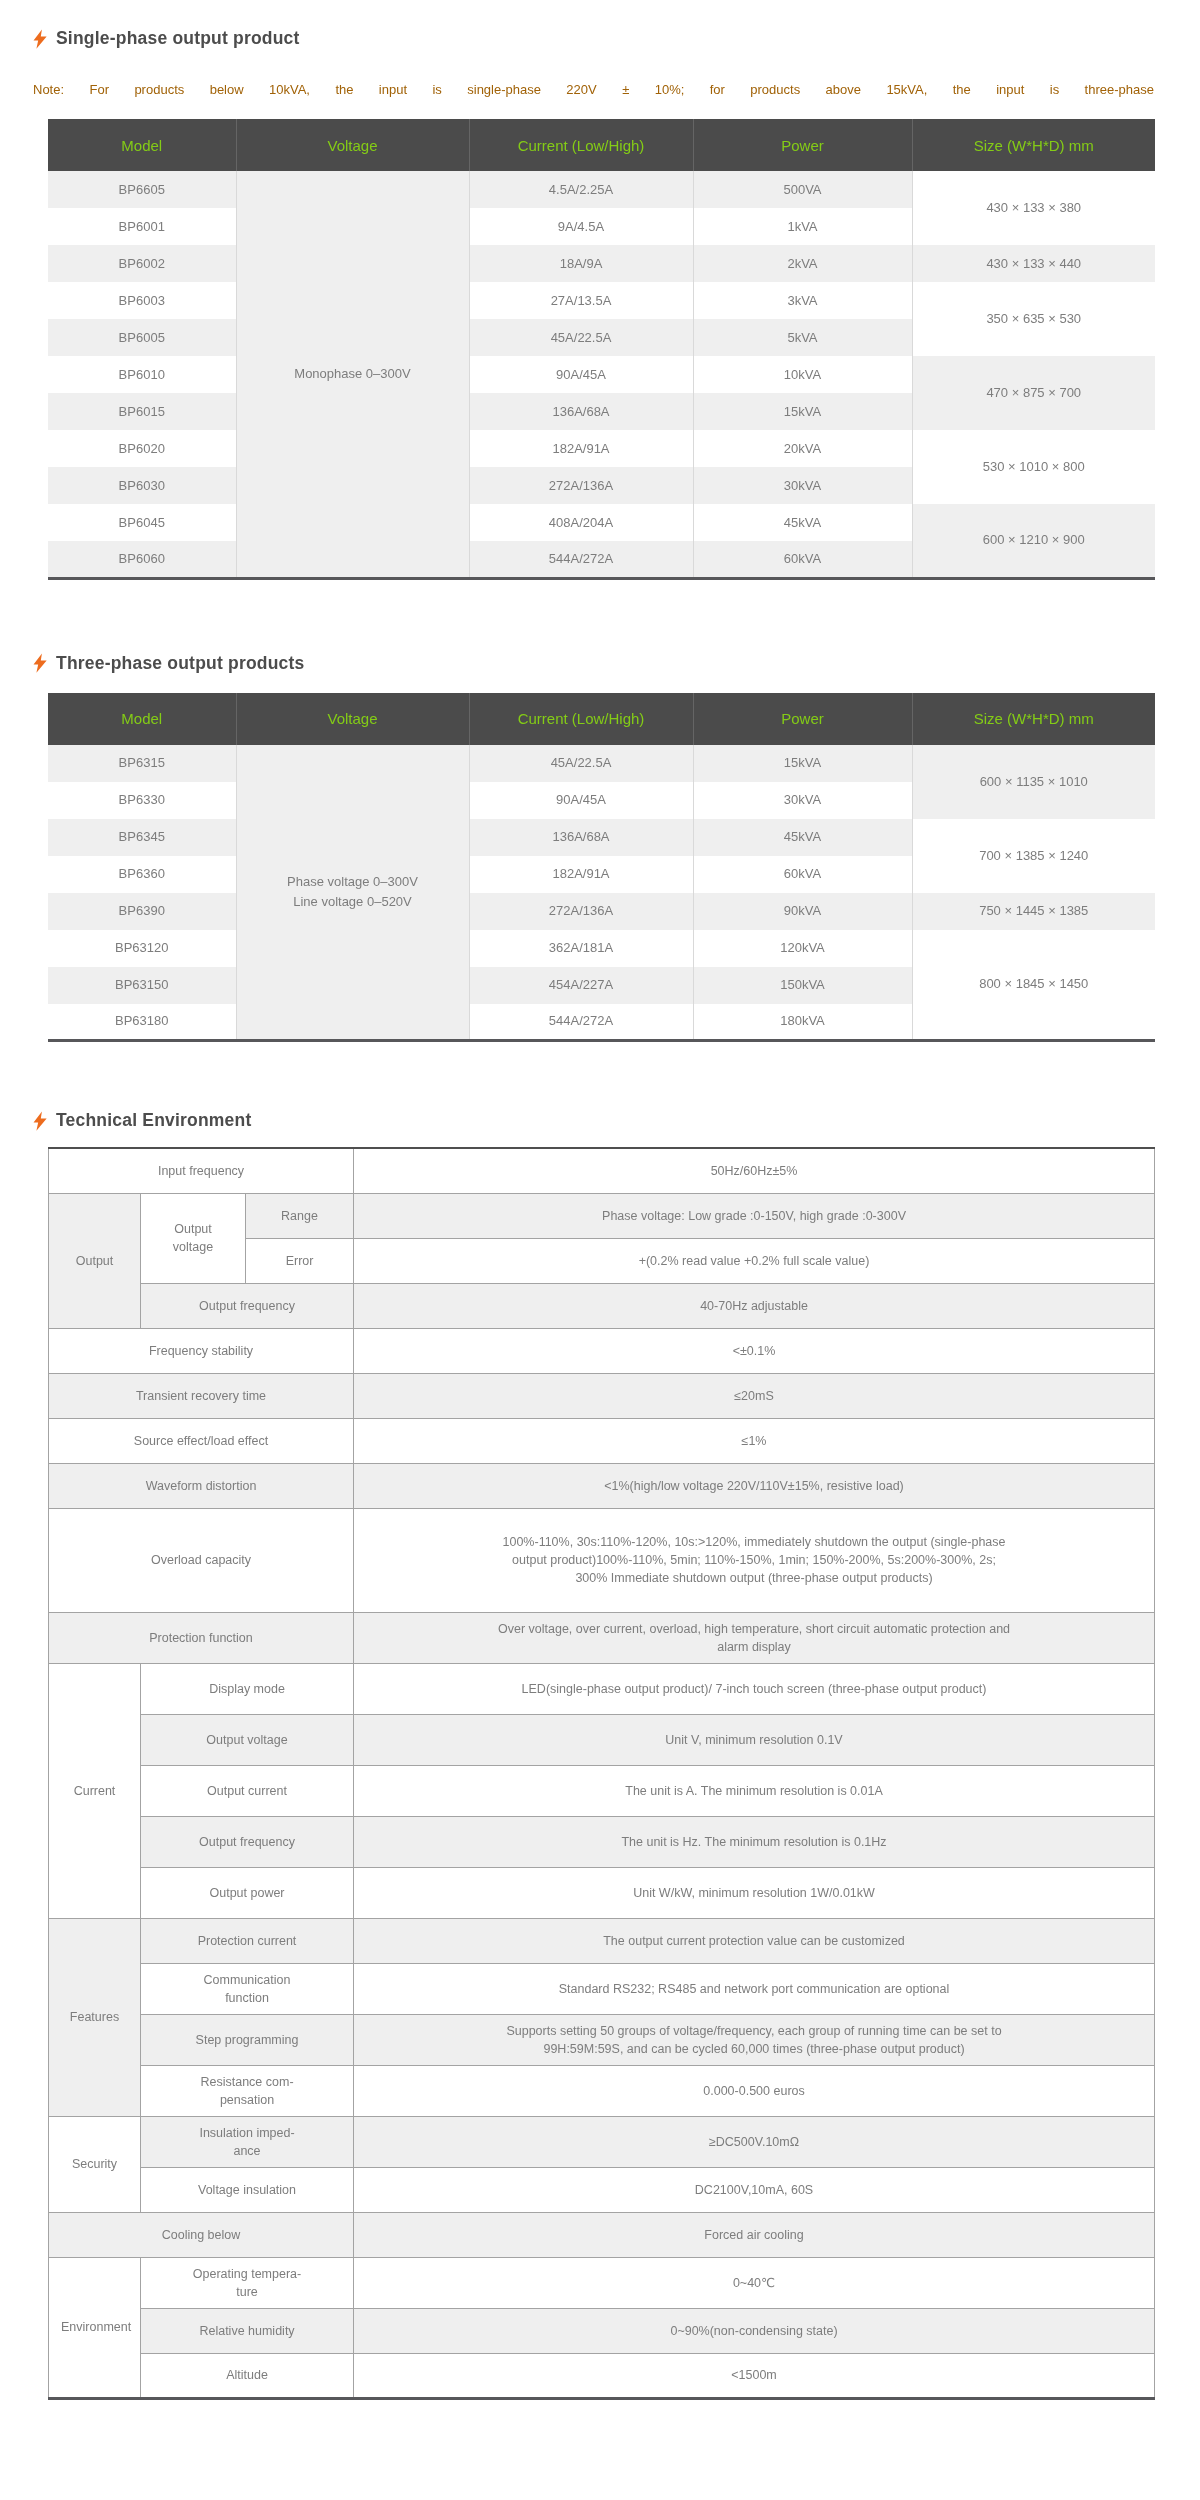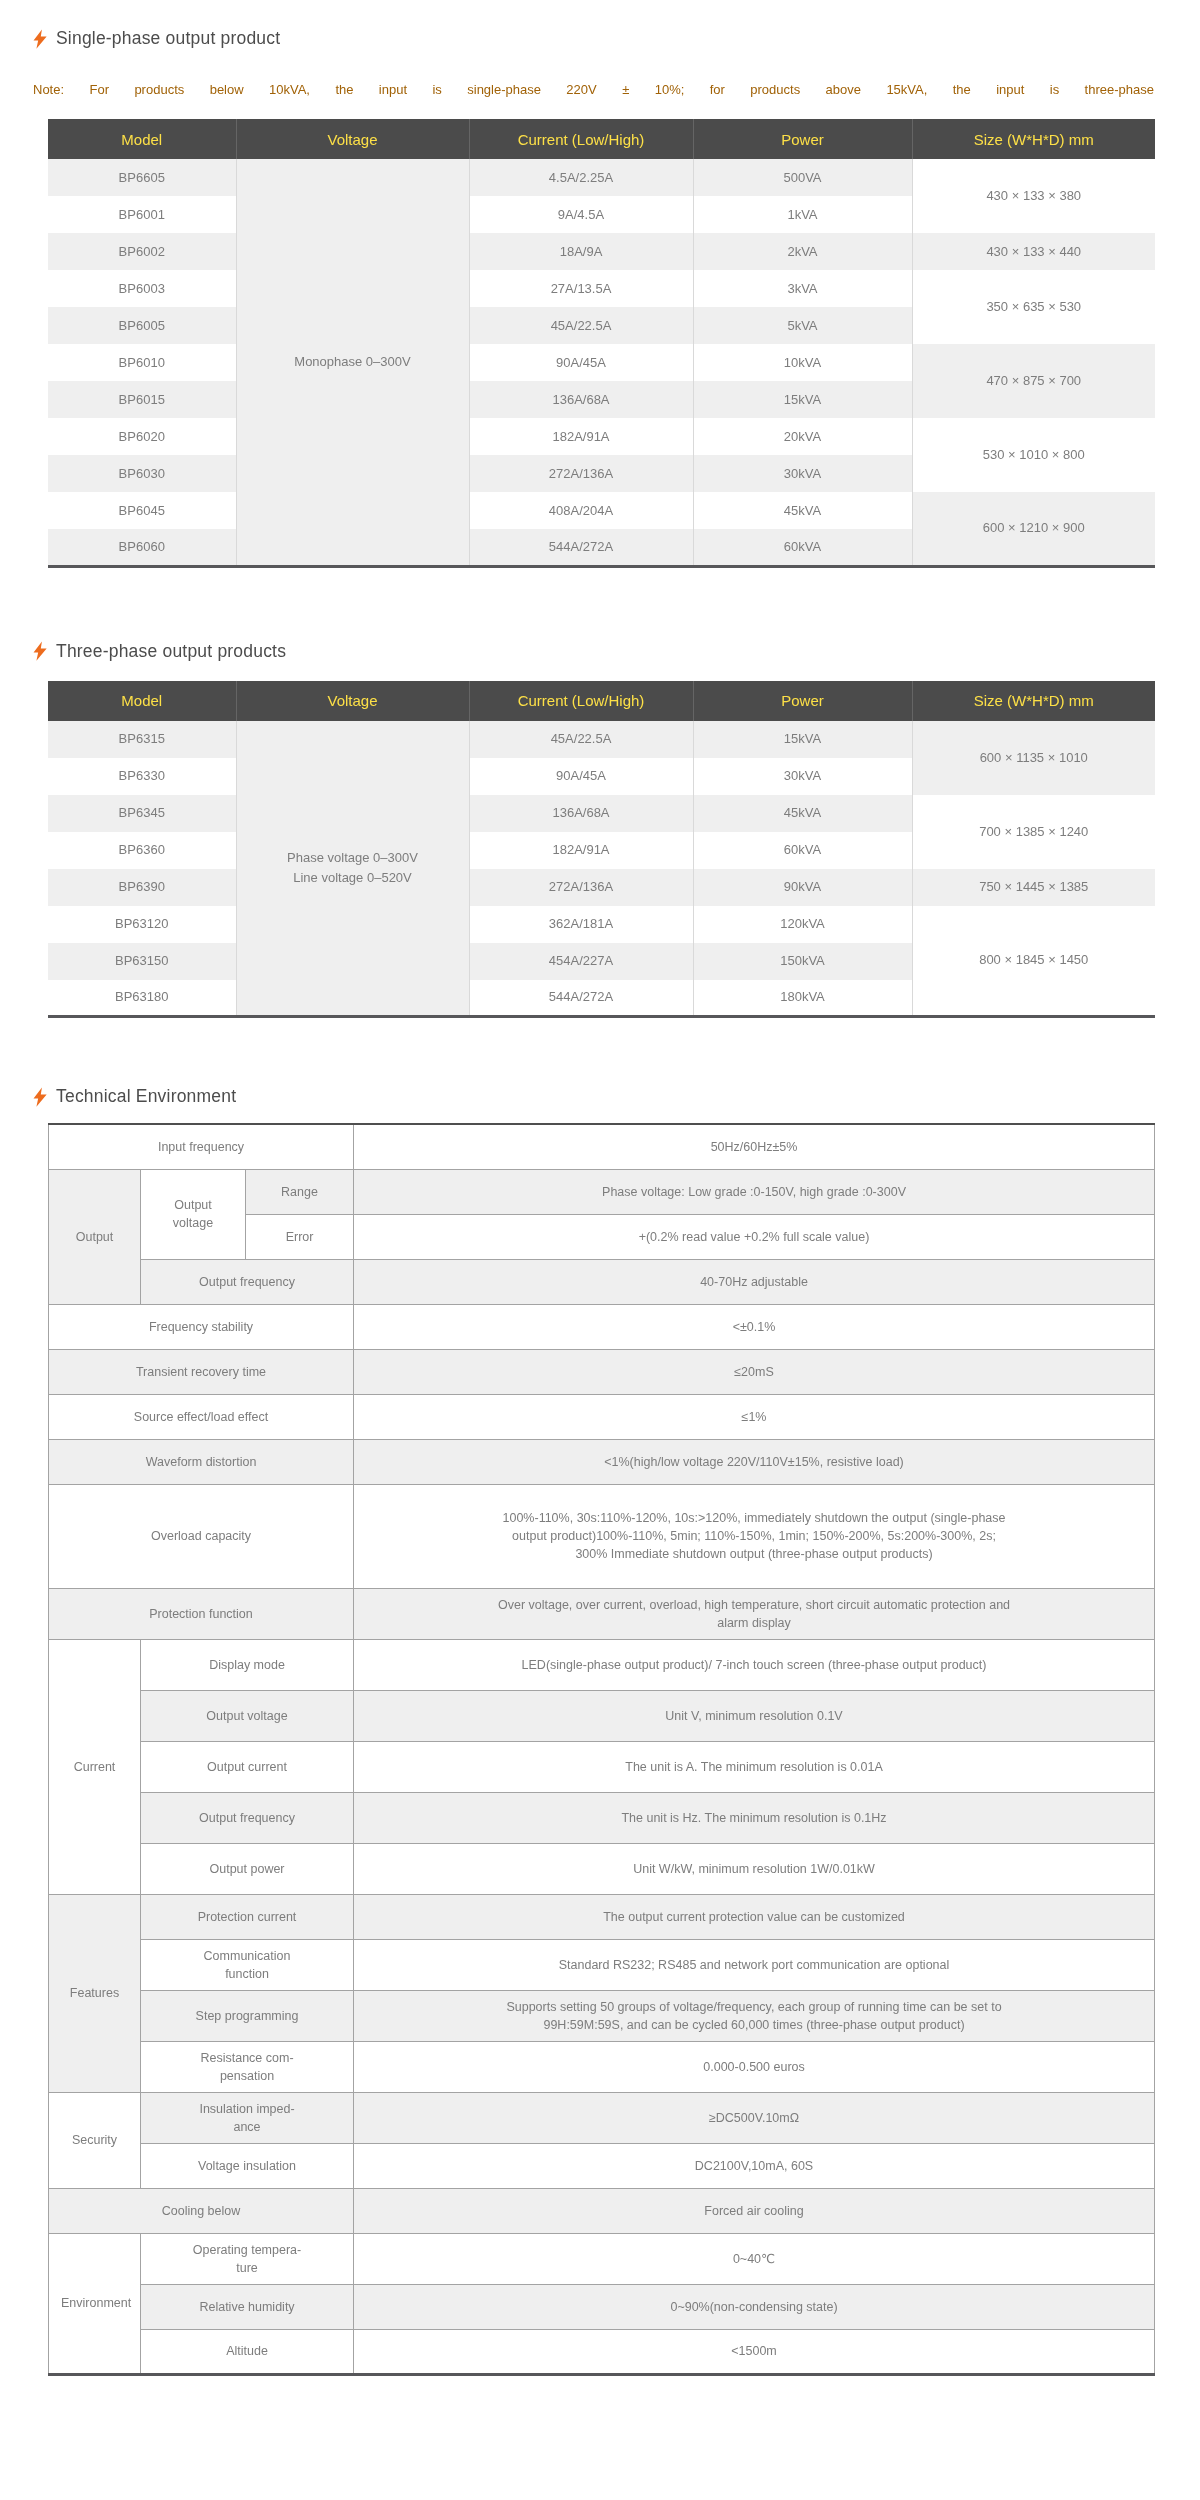--- a/index.html
+++ b/index.html
@@ -13,41 +13,41 @@
   *{box-sizing:border-box;}
   html,body{margin:0;padding:0;}
   body{
     width:1200px;height:2500px;background:#fff;overflow:hidden;
     font-family:"Liberation Sans","DejaVu Sans",sans-serif;
     -webkit-font-smoothing:antialiased;
   }
   .section-title{
     display:flex;align-items:center;gap:9px;
     margin:0 45px 0 33px;
-    font-size:17.5px;font-weight:400;color:var(--title-text);
+    font-size:17.5px;font-weight:700;color:var(--title-text);
     letter-spacing:.2px;
   }
   .t1{padding-top:28px;}
   .t2{margin-top:73px;}
   .t3{margin-top:68px;}
   .bolt{color:var(--accent);display:inline-flex;align-items:center;}
   .bolt svg{width:14px;height:20px;display:block;}
   .note{
     margin:30px 46px 0 33px;
     font-size:13px;line-height:21px;color:#a16207;
   }
   .note-line1{text-align:justify;text-align-last:justify;}
   table{border-collapse:collapse;table-layout:fixed;}
   .ptable{
     width:1107px;margin:19px 0 0 48px;
     border-bottom:3px solid var(--border-dark);
   }
   .ptable th{
-    background:var(--header-bg);color:#fde047;
-    font-size:15px;font-weight:400;height:40px;
+    background:var(--header-bg);color:#84cc16;
+    font-size:15px;font-weight:400;height:52px;
     border-left:1px solid #656565;text-align:center;
   }
   .ptable th:first-child{border-left:none;}
   .ptable td{
     height:37px;text-align:center;vertical-align:middle;
     font-size:13px;color:var(--text);
     border-left:1px solid #d9d9d9;
     white-space:pre-line;line-height:20px;
   }
   .ptable td:first-child{border-left:none;}

